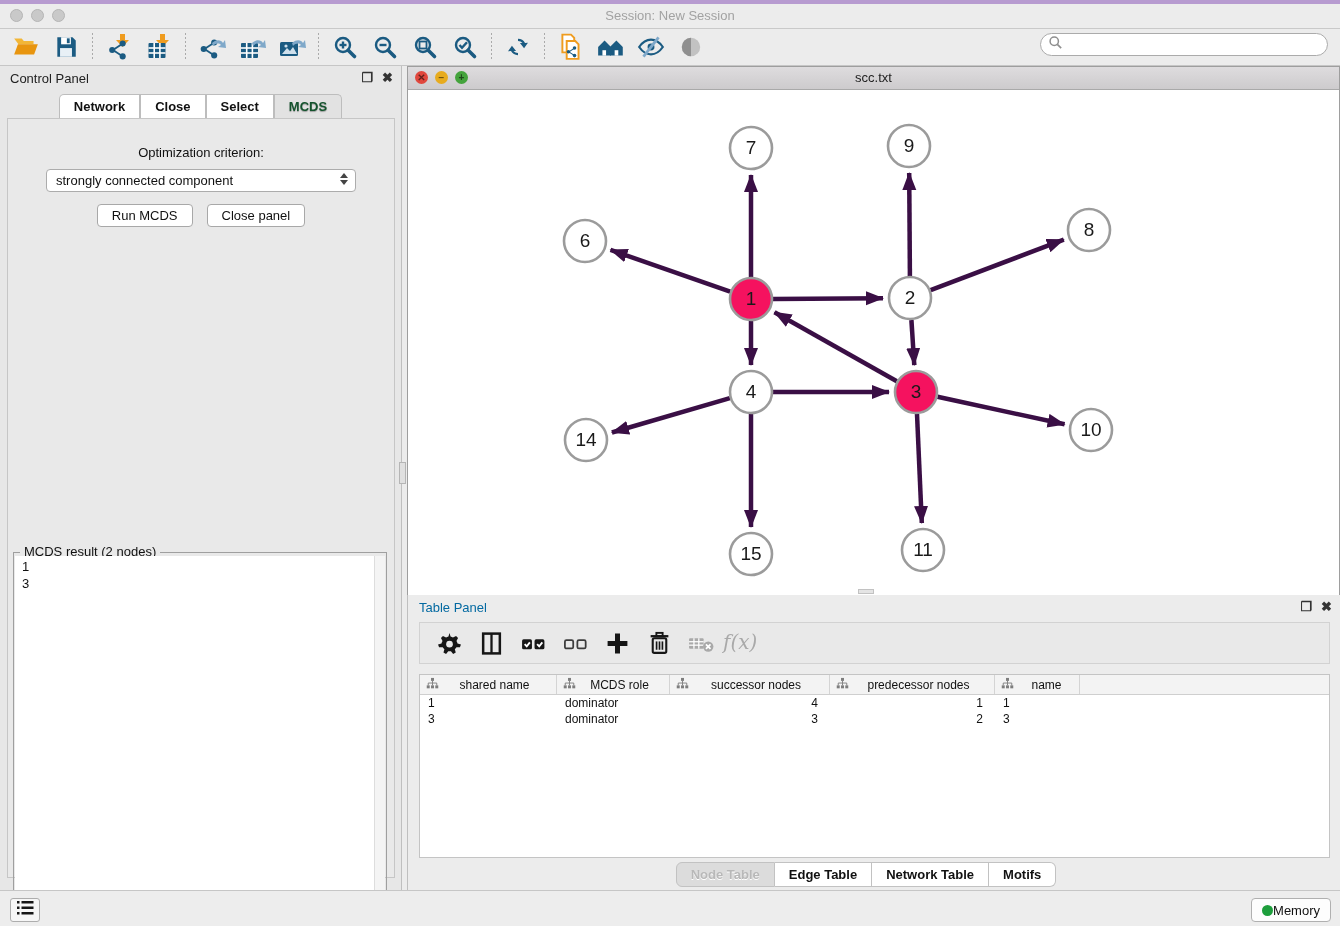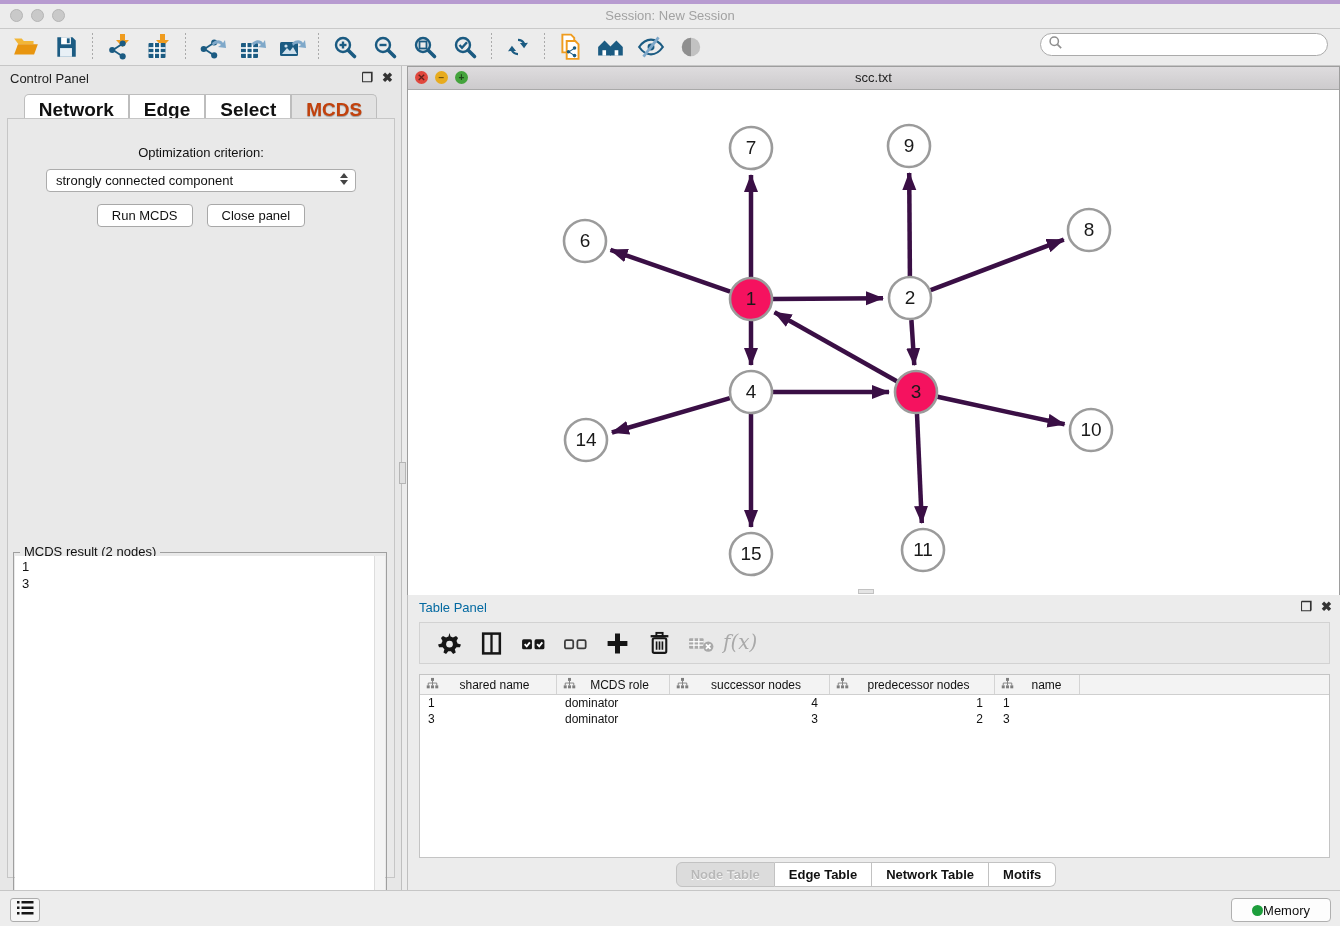--- a/index.html
+++ b/index.html
@@ -16,24 +16,24 @@
   .tool svg{display:block;}
   .tb-sep{width:1px;height:28px;margin:0 6px;background-image:linear-gradient(#aaa 40%,transparent 40%);background-size:1px 4px;}
   .search-wrap{position:absolute;right:12px;top:33px;width:288px;height:23px;background:#fff;border:1px solid #ababab;border-radius:12px;display:flex;align-items:center;padding-left:7px;box-sizing:border-box;}
   .search-wrap input{border:none;outline:none;flex:1;font-size:13px;background:transparent;margin-left:4px;}
   
   .control-panel{position:absolute;left:0;top:66px;width:402px;height:824px;background:#e7e7e7;border-right:1px solid #bfbfbf;box-sizing:border-box;}
   .cp-header{position:absolute;left:10px;top:5px;font-size:13px;color:#222;}
   .panel-btns{position:absolute;right:8px;top:4px;display:flex;gap:9px;font-size:13px;color:#333;font-weight:bold;}
   .panel-btns span{cursor:default;}
   .cp-tabs{position:absolute;left:0;top:28px;width:100%;display:flex;justify-content:center;}
-  .tab{font-size:19px;font-weight:bold;padding:4px 14px;background:#fff;border:1px solid #bdbdbd;border-bottom:none;color:#111;}
+  .tab{font-size:13px;font-weight:bold;padding:4px 14px;background:#fff;border:1px solid #bdbdbd;border-bottom:none;color:#111;}
   .tab:first-child{border-top-left-radius:5px;}
   .tab:last-child{border-top-right-radius:5px;}
-  .tab.sel{background:#e2e2e2;color:#c2410c;text-shadow:0 1px 1px #9e9e9e;}
+  .tab.sel{background:#e2e2e2;color:#14532d;text-shadow:0 1px 1px #9e9e9e;}
   .cp-body{position:absolute;left:7px;top:52px;width:388px;height:760px;background:#e9e9e9;border:1px solid #c6c6c6;box-sizing:border-box;}
   .opt-label{margin-top:26px;text-align:center;font-size:13px;color:#111;}
   .combo{position:relative;margin:9px auto 0;width:310px;height:23px;background:#fff;border:1px solid #acacac;border-radius:4px;font-size:13px;line-height:22px;padding-left:9px;box-sizing:border-box;color:#111;}
   .combo .arrows{position:absolute;right:7px;top:3px;display:flex;flex-direction:column;gap:2px;}
   .combo .arrows i{width:0;height:0;border-left:4px solid transparent;border-right:4px solid transparent;}
   .combo .arrows i.up{border-bottom:5px solid #444;}
   .combo .arrows i.dn{border-top:5px solid #444;}
   .cp-buttons{margin-top:12px;display:flex;justify-content:center;gap:14px;}
   .btn{font-size:13px;background:#fff;border:1px solid #a8a8a8;border-radius:4px;padding:3px 14px;color:#111;}
   .fieldset{position:absolute;left:5px;top:433px;width:372px;height:377px;border:1px solid #9f9f9f;}
@@ -65,21 +65,21 @@
   .tr{display:flex;height:16px;align-items:center;}
   .td{font-size:12px;color:#111;box-sizing:border-box;padding:0 12px 0 8px;}
   .bot-tabs{position:absolute;left:0;right:16px;bottom:3px;display:flex;justify-content:center;text-align:right;}
   .btab{font-size:13px;font-weight:bold;padding:4px 14px;background:#fff;border:1px solid #c2c2c2;border-left:none;color:#111;}
   .btab:first-child{border-left:1px solid #c2c2c2;border-top-left-radius:6px;border-bottom-left-radius:6px;}
   .btab:last-child{border-top-right-radius:6px;border-bottom-right-radius:6px;}
   .btab.sel{background:#dcdcdc;color:#b8b8b8;text-shadow:0 1px 0 #fff;}
   
   .status-bar{position:absolute;left:0;top:890px;width:1340px;height:36px;background:#ededed;border-top:1px solid #c6c6c6;box-sizing:border-box;}
   .sb-left{position:absolute;left:10px;top:7px;width:30px;height:24px;background:#f6f6f6;border:1px solid #adadad;border-radius:3px;display:flex;align-items:center;justify-content:center;box-sizing:border-box;}
-  .sb-mem{position:absolute;right:9px;top:7px;height:24px;background:#fdfdfd;border:1px solid #b0b0b0;border-radius:4px;display:flex;align-items:center;padding:0 20px;font-size:13px;color:#111;box-sizing:border-box;}
+  .sb-mem{position:absolute;right:9px;top:7px;height:24px;background:#fdfdfd;border:1px solid #b0b0b0;border-radius:4px;display:flex;align-items:center;padding:0 10px;font-size:13px;color:#111;box-sizing:border-box;}
   .mem-dot{width:11px;height:11px;border-radius:50%;}
 </style>
 </head>
 <body>
 
 <div class="window">
 
   <div class="purple-edge"></div>
   <div class="titlebar">
     <div class="traffic">
@@ -283,21 +283,21 @@
   </div>
 
   <div class="control-panel">
     <div class="cp-header">Control Panel</div>
     <div class="panel-btns">
       <span>❐</span>
       <span>✖</span>
     </div>
     <div class="cp-tabs" id="cp-tabs">
         <div class="tab">Network</div>
-        <div class="tab">Edge</div>
+        <div class="tab">Close</div>
         <div class="tab">Select</div>
         <div class="tab sel">MCDS</div>
       </div>
     <div class="cp-body">
       <div class="opt-label">Optimization criterion:</div>
       <div class="combo">
         <span>strongly connected component</span>
         <span class="arrows">
             <i class="up"></i>
             <i class="dn"></i>

